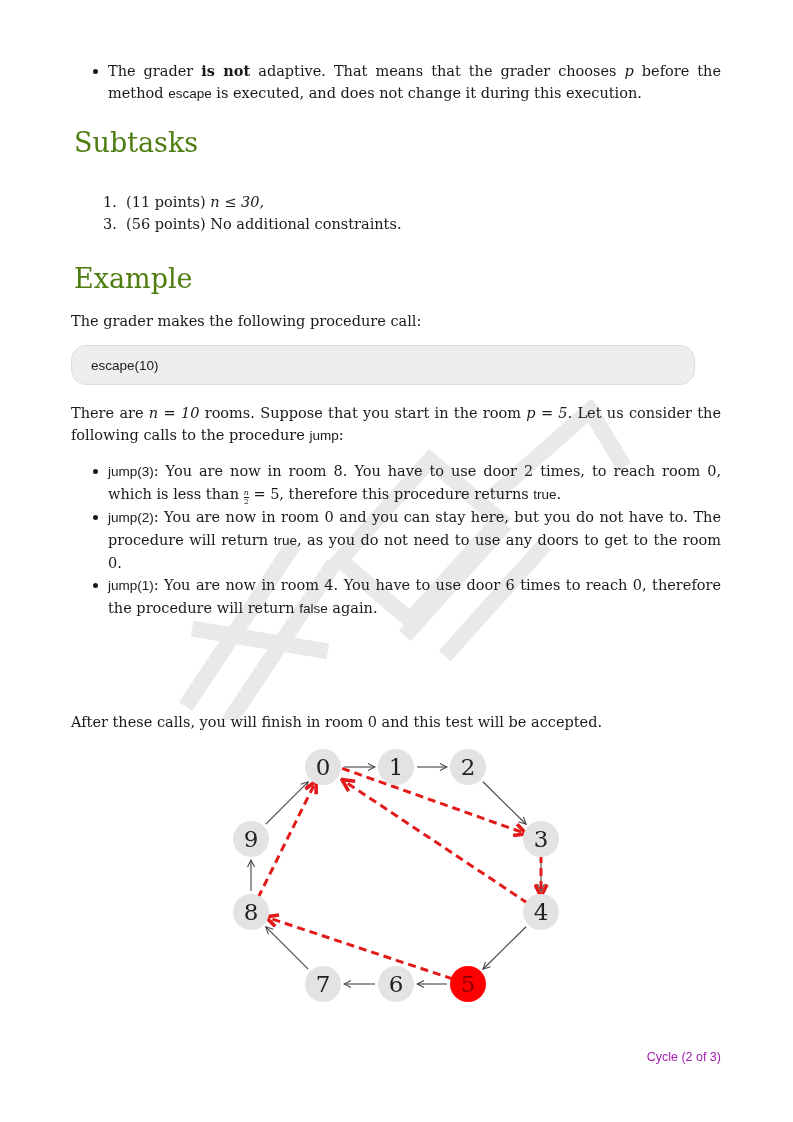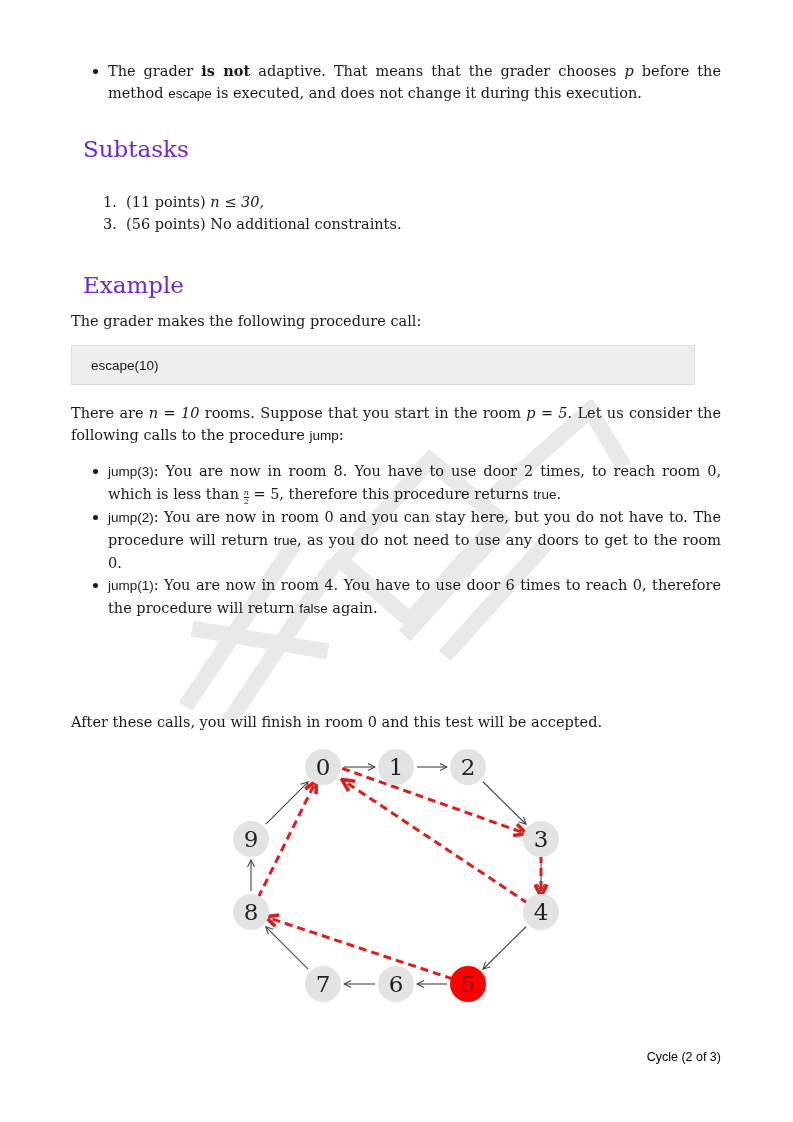--- a/index.html
+++ b/index.html
@@ -10,33 +10,33 @@
   .page { position: absolute; left: 71px; top: 0; width: 650px; }
   .txt { font-size: 14.5px; line-height: 22px; }
   .mono { font-family: Liberation Sans, sans-serif; font-size: 13.5px; }
   .m { font-style: italic; font-family: "DejaVu Serif", serif; }
   ul.bul { list-style: none; margin: 0; padding: 0; }
   ul.bul li { position: relative; padding-left: 37px; text-align: justify; }
   ul.bul li::before {
     content: ""; position: absolute; left: 22px; top: 9px;
     width: 5px; height: 5px; border-radius: 50%; background: #1a1a1a;
   }
-  h2 { font-family: "DejaVu Serif", serif; font-weight: normal; font-size: 23px; margin: 12px; color: #6d28d9; }
+  h2 { font-family: "DejaVu Serif", serif; font-weight: normal; font-size: 27px; margin: 3px; color: #4d7c0f; }
   ol.sub { margin: 17px; padding: 0; list-style: none; }
   ol.sub li { padding-left: 15px; }
   .code {
     background: #eeeeee; border: 1px solid #dedede; height: 40px;
     box-sizing: border-box; padding: 0 19px; display: flex; align-items: center;
   }
   .frac { display: inline-block; vertical-align: -5px; font-size: 8px; line-height: 8px; text-align: center; font-style: italic; }
   .frac span { display: block; }
   .frac .den { font-style: normal; border-top: 1px solid #1a1a1a; }
   .footer {
     position: absolute; right: 72px; top: 1050px;
-    font-family: "Liberation Sans", sans-serif; font-size: 12.5px; color: #000000;
+    font-family: "Liberation Sans", sans-serif; font-size: 12.5px; color: #a21caf;
   }
   .watermark {
     position: absolute; left: 170px; top: 400px; width: 460px; height: 320px;
     pointer-events: none; opacity: 0.18;
   }
   svg text { font-family: "DejaVu Serif", serif; }
 </style>
 </head>
 <body>
 
@@ -62,21 +62,21 @@
     <li>
       <span>1.</span>&nbsp; <span>(11 points)</span> <span class="m">n ≤ 30,</span>
     </li>
     <li>
       <span>3.</span>&nbsp; <span>(56 points)</span> <span>No additional constraints.</span>
     </li>
   </ol>
 
   <h2 style="position:absolute; top:260px;">Example</h2>
   <div class="txt" style="position:absolute; top:310px;">The grader makes the following procedure call:</div>
-  <div class="code" style="position:absolute; top:345px; width:624px;">
+  <div class="code" style="position:absolute; top:345px; width:624px;border-radius:15px;">
     <span class="mono">escape(10)</span>
   </div>
 
   <div class="txt" style="position:absolute; top:402px; width:650px; text-align:justify;">
     <span>There are </span><span class="m">n = 10</span><span> rooms. Suppose that you start in the room </span><span class="m">p = 5</span><span>. Let us consider the following calls to the procedure </span><span class="mono">jump</span><span>:</span>
   </div>
 
   <ul class="bul txt" style="position:absolute; top:460px; width:650px;">
     <li>
       <span class="mono">jump(3)</span><span>: You are now in room 8. You have to use door 2 times, to reach room 0, which is less than </span><span class="frac"><span>n</span><span class="den">2</span></span><span> = 5, therefore this procedure returns </span><span class="mono">true</span><span>.</span>

